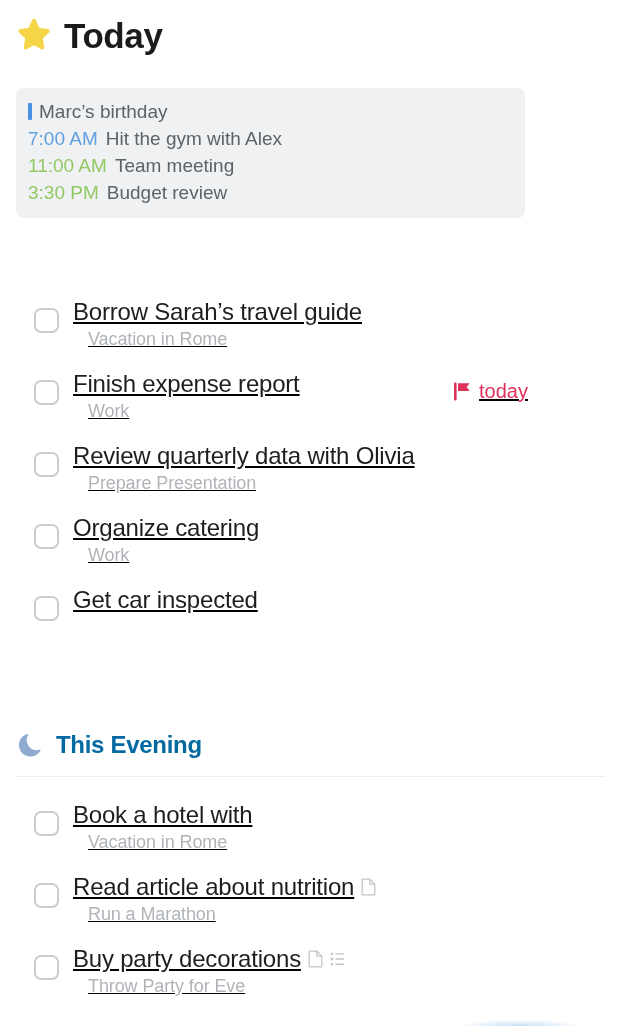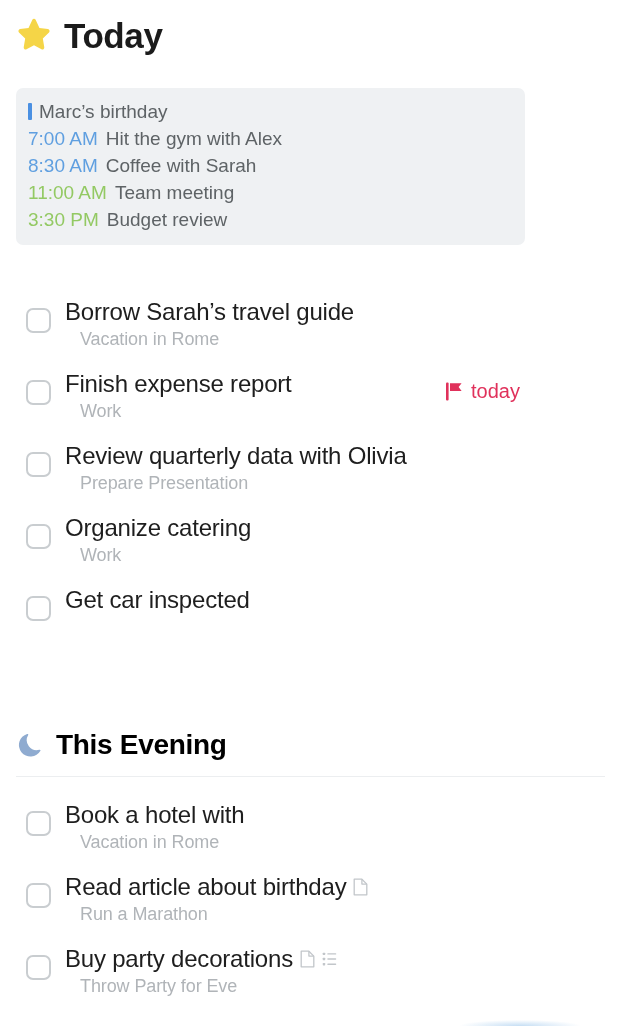--- a/index.html
+++ b/index.html
@@ -47,21 +47,21 @@
     margin-right:7px;
     position:relative; top:2px;
     flex:none;
   }
   .cal-time { flex:none; margin-right:8px; font-weight:normal;text-align:center; }
   .cal-time.blue  { color:#5f9fe0; }
   .cal-time.green { color:#93c963; }
   .cal-text { color:#5e6366; }
 
   
-  .task-list { position:absolute; left:4px; width:532px; }
+  .task-list { position:absolute; left:12px; width:532px;text-decoration:underline; }
   .task-row {
     position:relative;
     display:flex;
     align-items:flex-start;
     padding:0 16px 0 22px;
     height:72px;
   }
   .checkbox {
     width:25px; height:25px;
     border:2px solid #c9cdd0;
@@ -89,21 +89,21 @@
   .mini-icon { width:15px; height:18px; display:block; flex:none; }
 
   
   .section-header {
     position:absolute; left:0; width:618px;
     display:flex; align-items:center; gap:11px;
     padding-left:17px;
   }
   .moon-icon { width:28px; height:28px; display:block; flex:none; }
   .section-title {
-    font-size:28px; font-weight:bold; color:#000000;
+    font-size:24px; font-weight:bold; color:#0369a1;
     letter-spacing:-0.3px; line-height:1;
   }
   .divider {
     position:absolute; left:16px; width:589px; height:1px;
     background:#eceef0;
   }
   .bottom-glow {
     position:absolute; right:38px; bottom:-6px;
     width:120px; height:12px;
     background:radial-gradient(ellipse at center, rgba(150,195,235,0.55) 0%, rgba(150,195,235,0) 72%);
@@ -126,24 +126,20 @@
     <div class="cal-row">
       <span class="allday-bar"></span>
       <span class="cal-text">Marc’s birthday</span>
     </div>
 
     <div class="cal-row">
       <span class="cal-time blue">7:00 AM</span>
       <span class="cal-text">Hit the gym with Alex</span>
     </div>
 
-    <div class="cal-row">
-      <span class="cal-time blue">8:30 AM</span>
-      <span class="cal-text">Coffee with Sarah</span>
-    </div>
 
     <div class="cal-row">
       <span class="cal-time green">11:00 AM</span>
       <span class="cal-text">Team meeting</span>
     </div>
 
     <div class="cal-row">
       <span class="cal-time green">3:30 PM</span>
       <span class="cal-text">Budget review</span>
     </div>
@@ -227,21 +223,21 @@
           <span class="task-title">Book a hotel with</span>
         </div>
         <div class="task-sub">Vacation in Rome</div>
       </div>
     </div>
 
     <div class="task-row">
       <div class="checkbox"></div>
       <div class="task-body">
         <div class="task-title-line">
-          <span class="task-title">Read article about birthday</span>
+          <span class="task-title">Read article about nutrition</span>
           <svg class="mini-icon" viewBox="0 0 15 18">
             <path d="M1.2 1.2h7.7l4.9 4.9v10.7H1.2z" fill="none" stroke="#c2c6ca" stroke-width="1.3" stroke-linejoin="round"></path>
             <path d="M8.9 1.2v4.9h4.9" fill="none" stroke="#c2c6ca" stroke-width="1.3" stroke-linejoin="round"></path>
           </svg>
         </div>
         <div class="task-sub">Run a Marathon</div>
       </div>
     </div>
 
     <div class="task-row">

